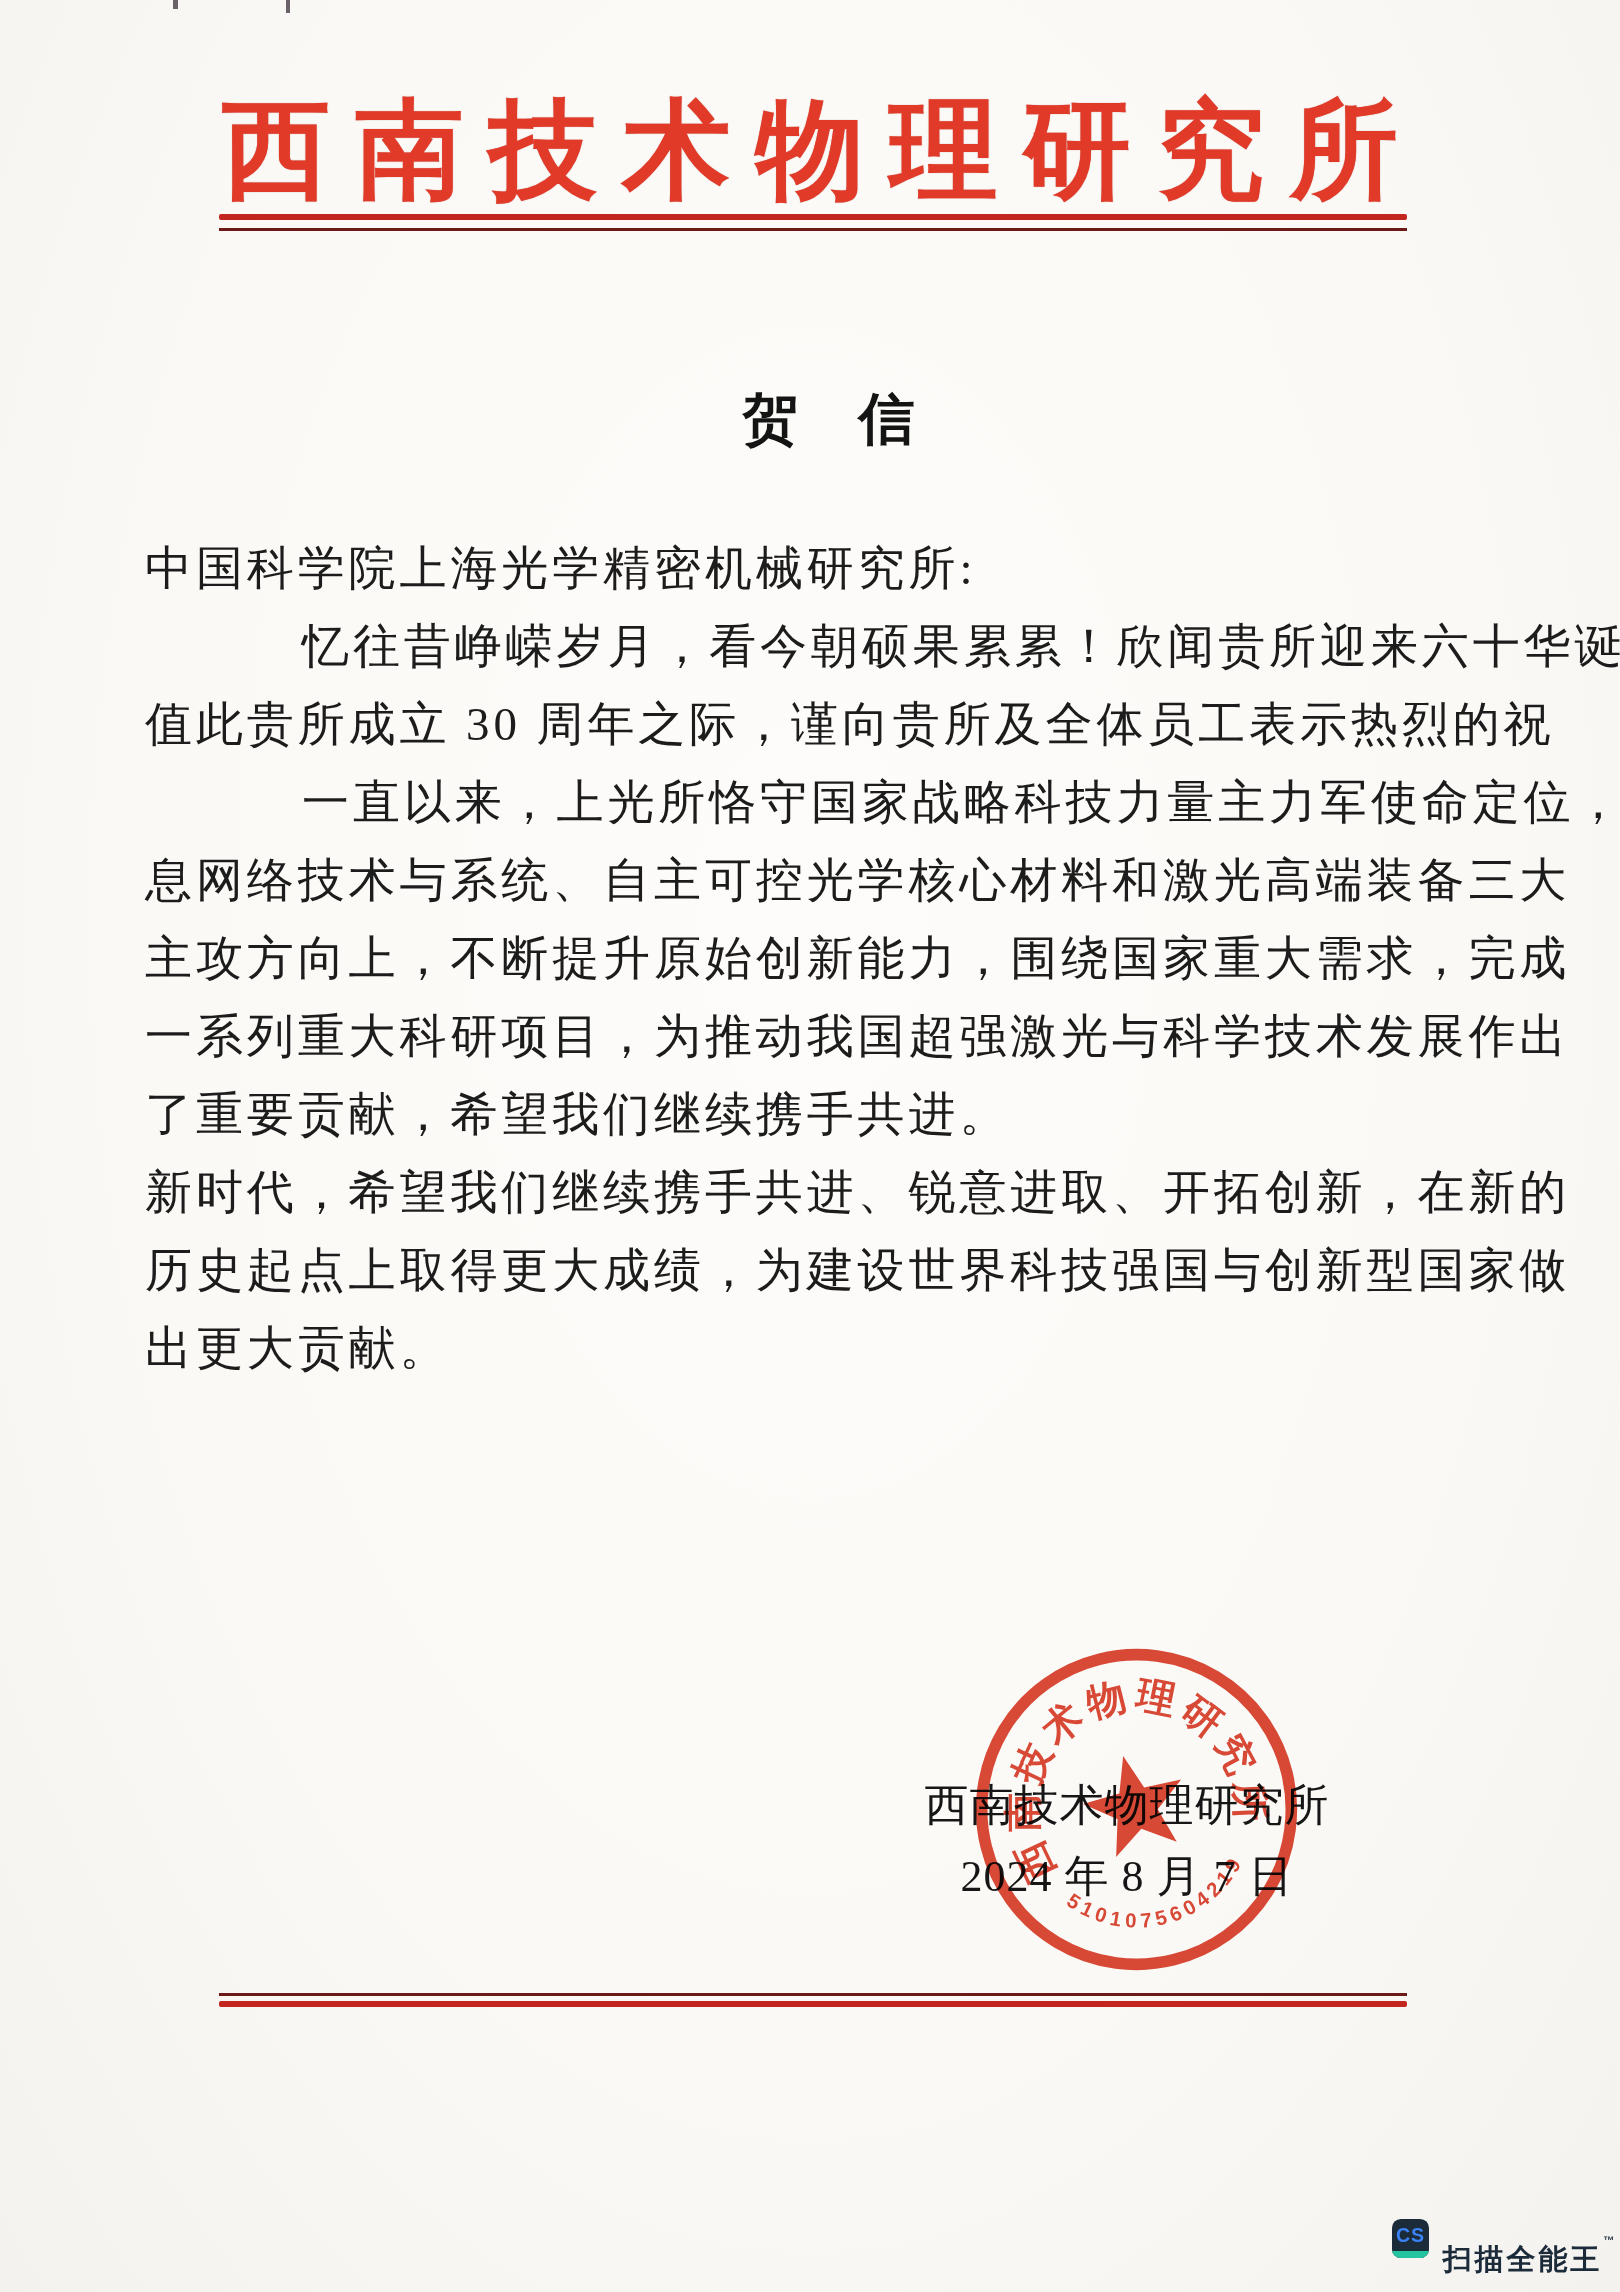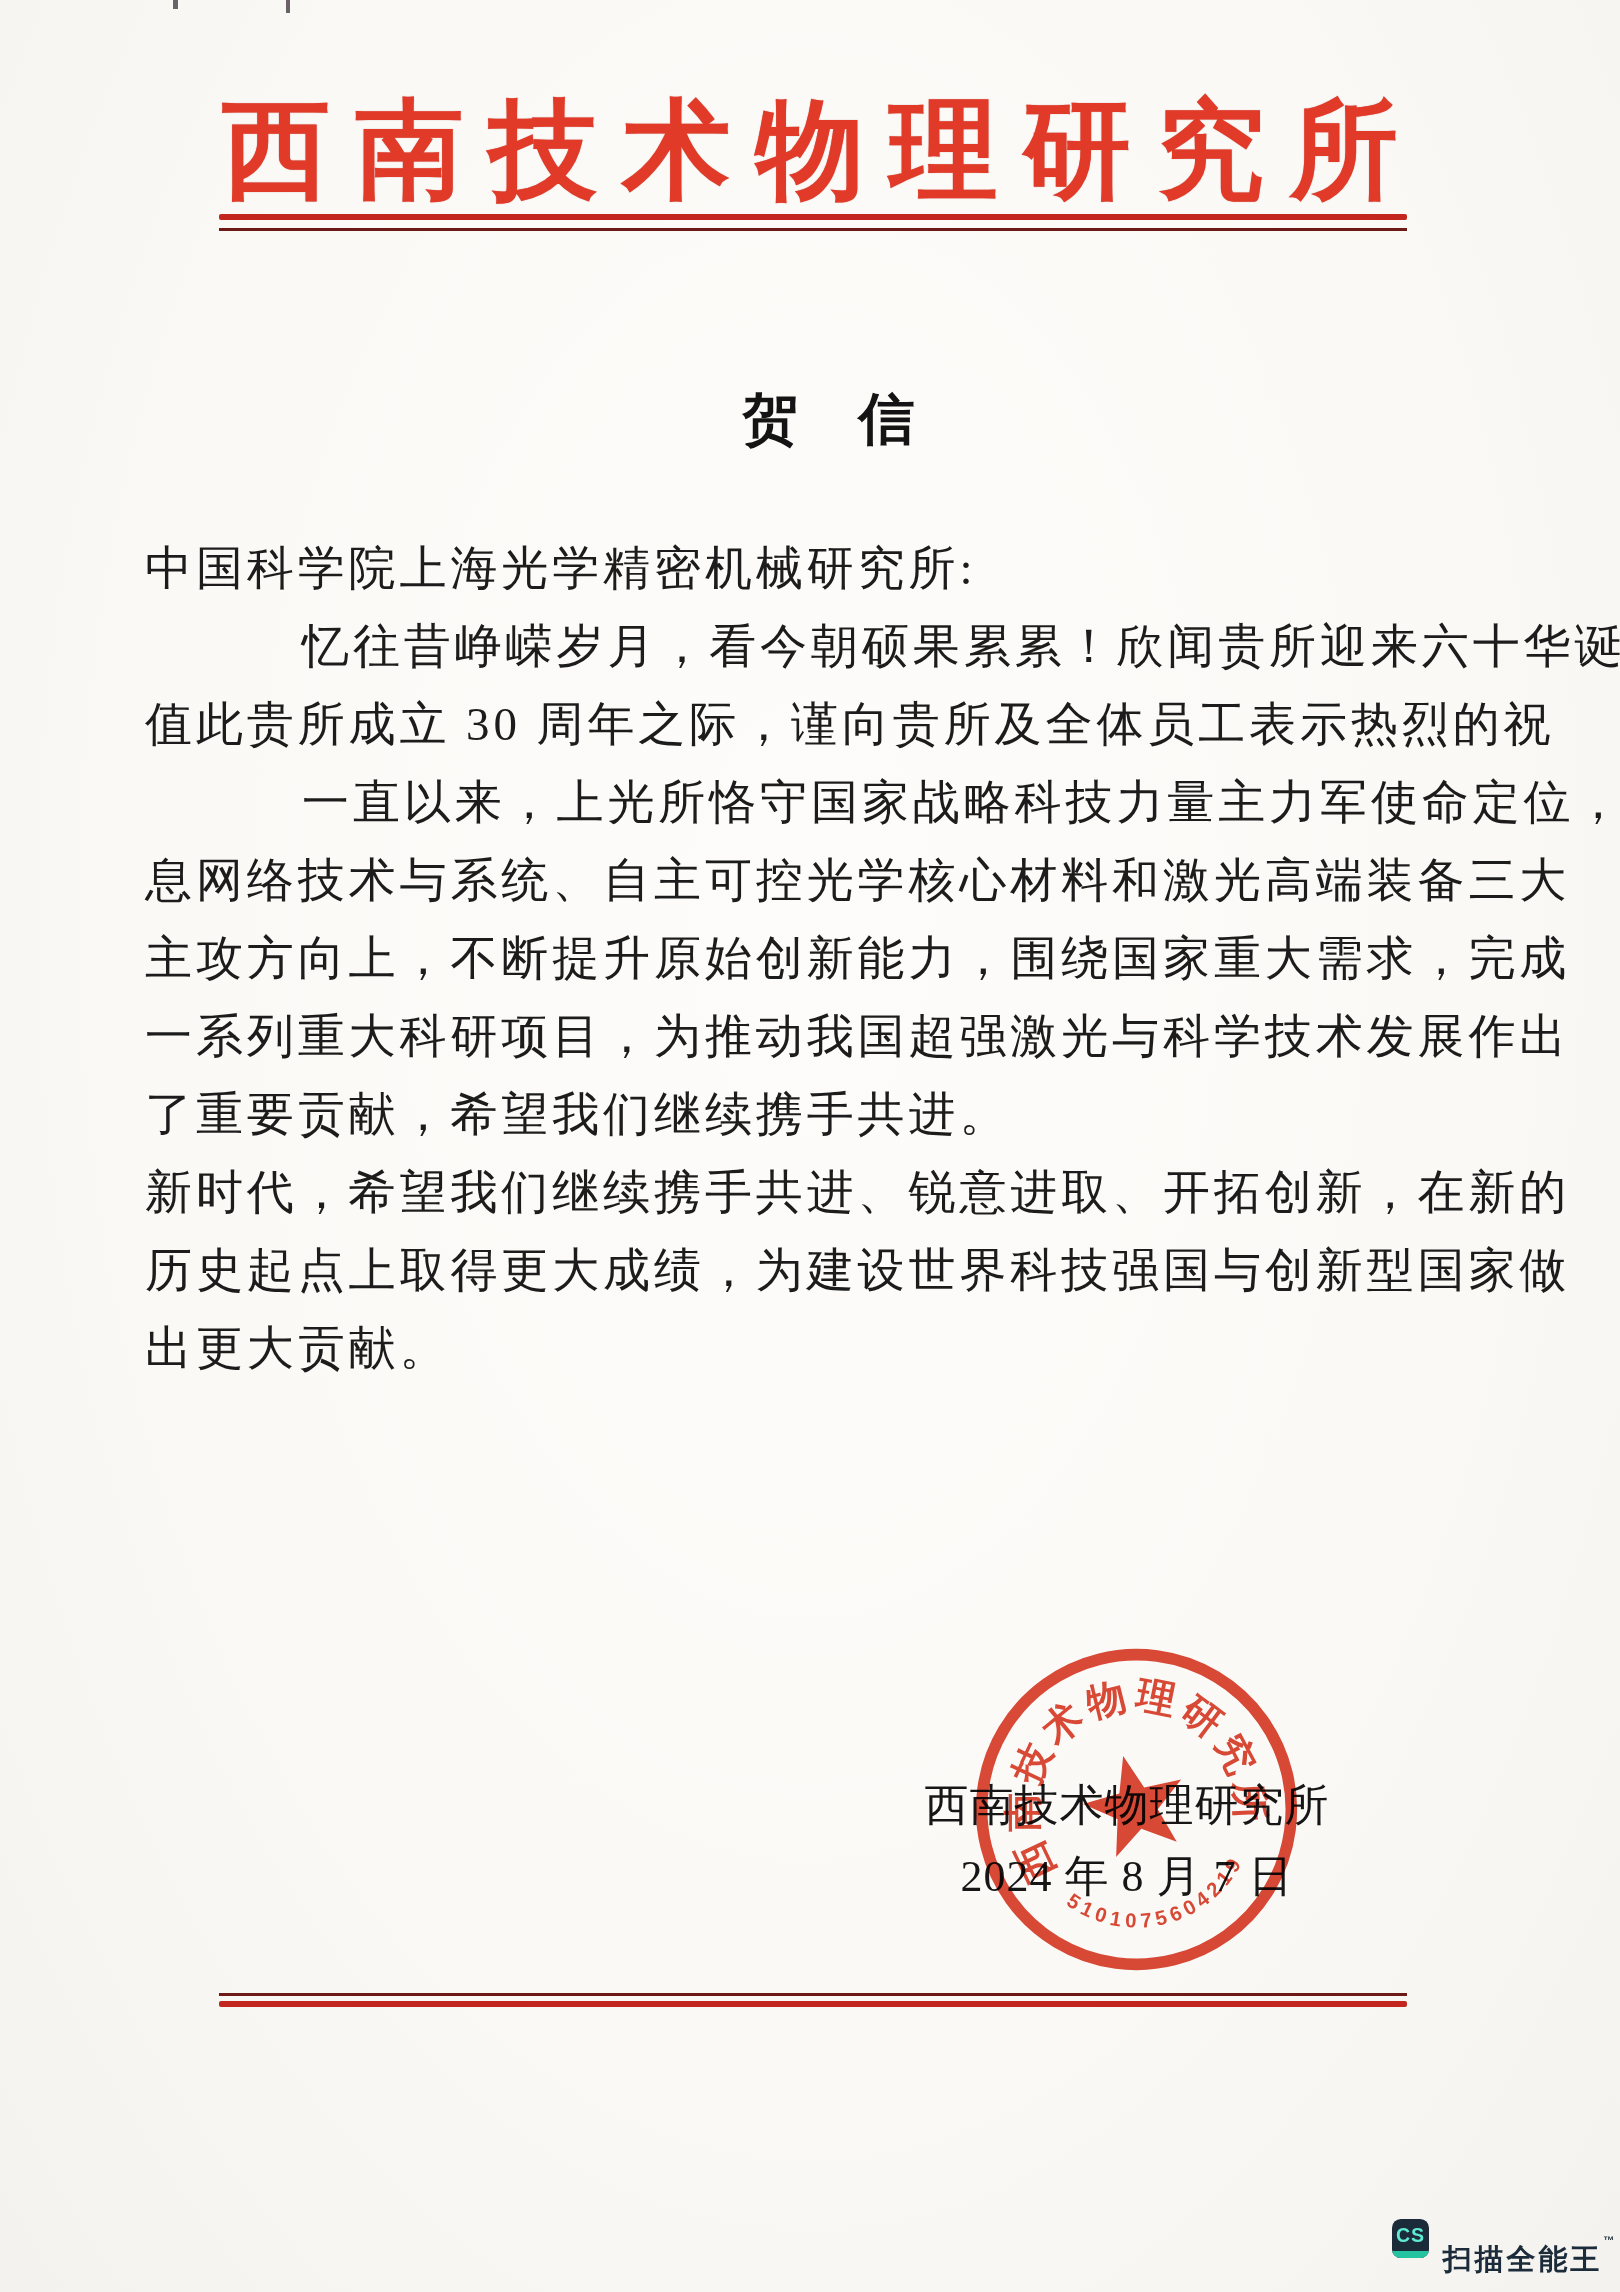--- a/index.html
+++ b/index.html
@@ -76,21 +76,21 @@
   
   .watermark{position:absolute;left:1392px;top:2196px;width:216px;}
   .wm-row{display:flex;align-items:center;}
   .wm-logo{
     position:relative;width:37px;height:39px;border-radius:8.8px;
     background:#1c2b39;overflow:hidden;flex:0 0 auto;
   }
   .wm-logo .cs{
     position:absolute;left:0;top:1px;width:100%;height:31px;
     line-height:31px;text-align:center;
-    color:#5eead4;font-family:"Liberation Sans","DejaVu Sans",sans-serif;
+    color:#3b82f6;font-family:"Liberation Sans","DejaVu Sans",sans-serif;
     font-weight:bold;font-size:19.6px;letter-spacing:1px;
   }
   .wm-logo .teal{position:absolute;left:0;bottom:0;width:100%;height:6.9px;background:#25c4a0;}
   .wm-name{
     margin-left:13.7px;
     font-family:"Liberation Sans","DejaVu Sans",sans-serif;
     font-weight:bold;font-size:29px;color:#1c2b39;letter-spacing:2.9px;
     white-space:nowrap;
     margin-top:44px;
   }

